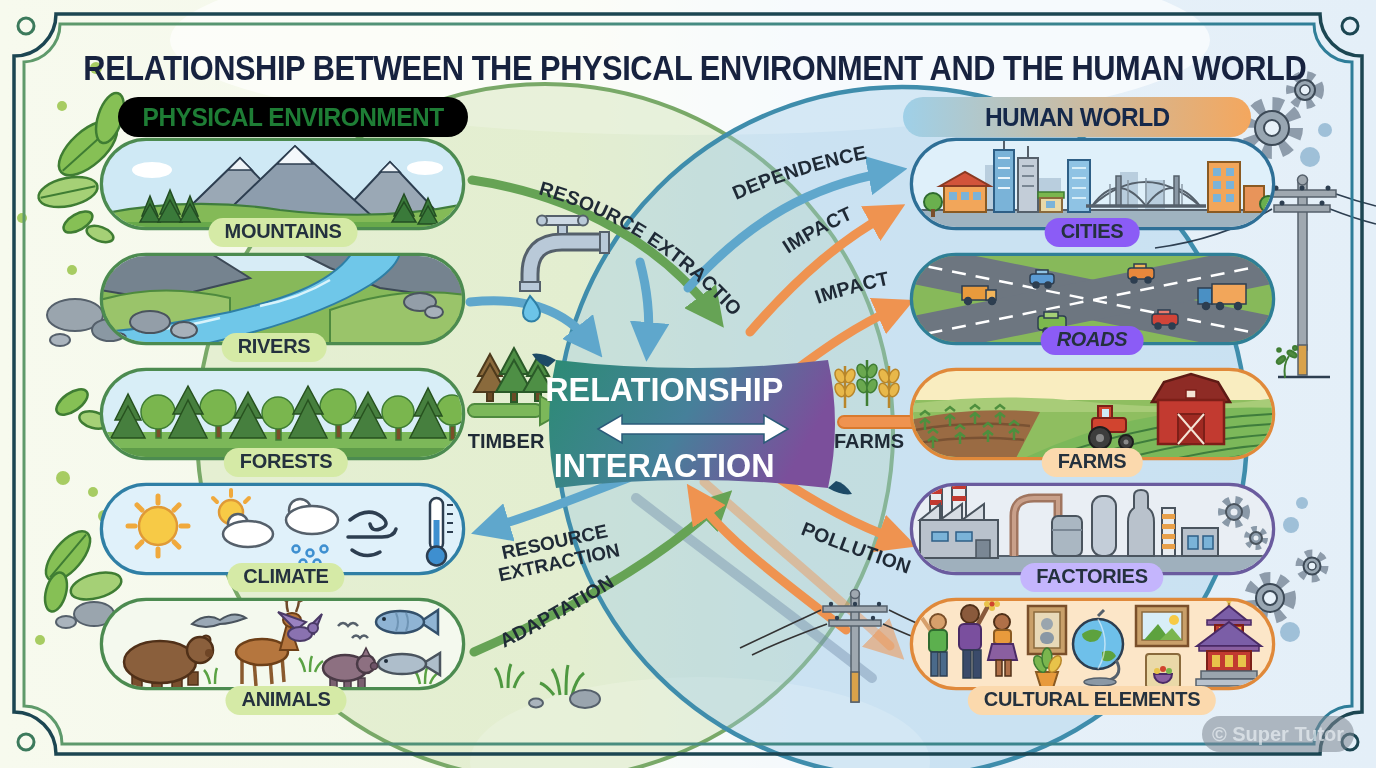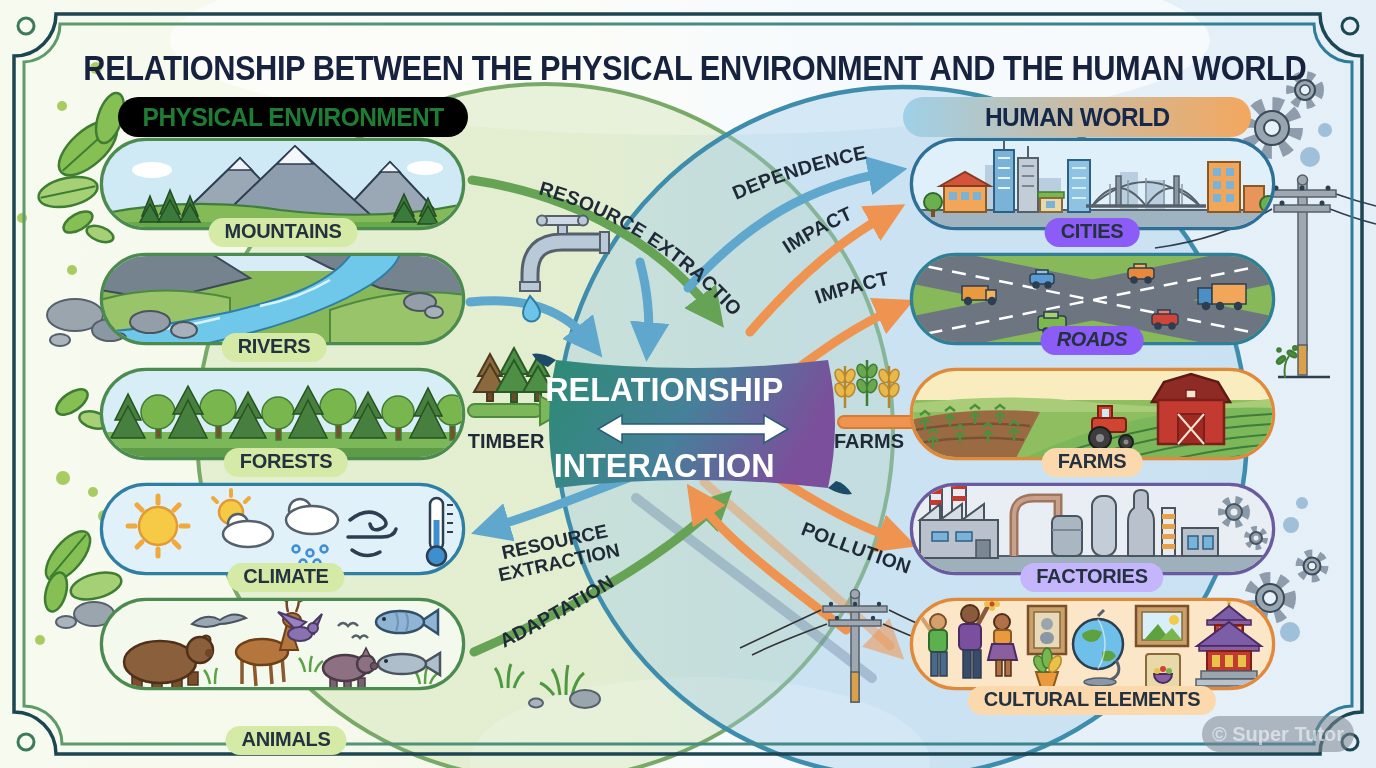--- a/index.html
+++ b/index.html
@@ -832,21 +832,21 @@
       <span>PHYSICAL ENVIRONMENT</span>
     </div>
   <div class="hdr hdr-right">
       <span>HUMAN WORLD</span>
     </div>
 
   <div class="chip chip-green" style="left:283px;top:218px;">MOUNTAINS</div>
   <div class="chip chip-green" style="left:274px;top:333px;">RIVERS</div>
   <div class="chip chip-green" style="left:286px;top:448px;">FORESTS</div>
   <div class="chip chip-green" style="left:286px;top:563px;text-align:center;">CLIMATE</div>
-  <div class="chip chip-green" style="left:286px;top:686px;margin-top:40px;">ANIMALS</div>
+  <div class="chip chip-green" style="left:286px;top:686px;">ANIMALS</div>
 
   <div class="chip chip-blue" style="left:1092px;top:218px;">CITIES</div>
   <div class="chip chip-blue" style="left:1092px;top:326px;font-style:italic;">ROADS</div>
   <div class="chip chip-orange" style="left:1092px;top:448px;">FARMS</div>
   <div class="chip chip-purple" style="left:1092px;top:563px;">FACTORIES</div>
   <div class="chip chip-orange" style="left:1092px;top:686px;">CULTURAL ELEMENTS</div>
 
   <div class="center-line c1"><span>RELATIONSHIP</span></div>
   <div class="center-line c2"><span>INTERACTION</span></div>
 

